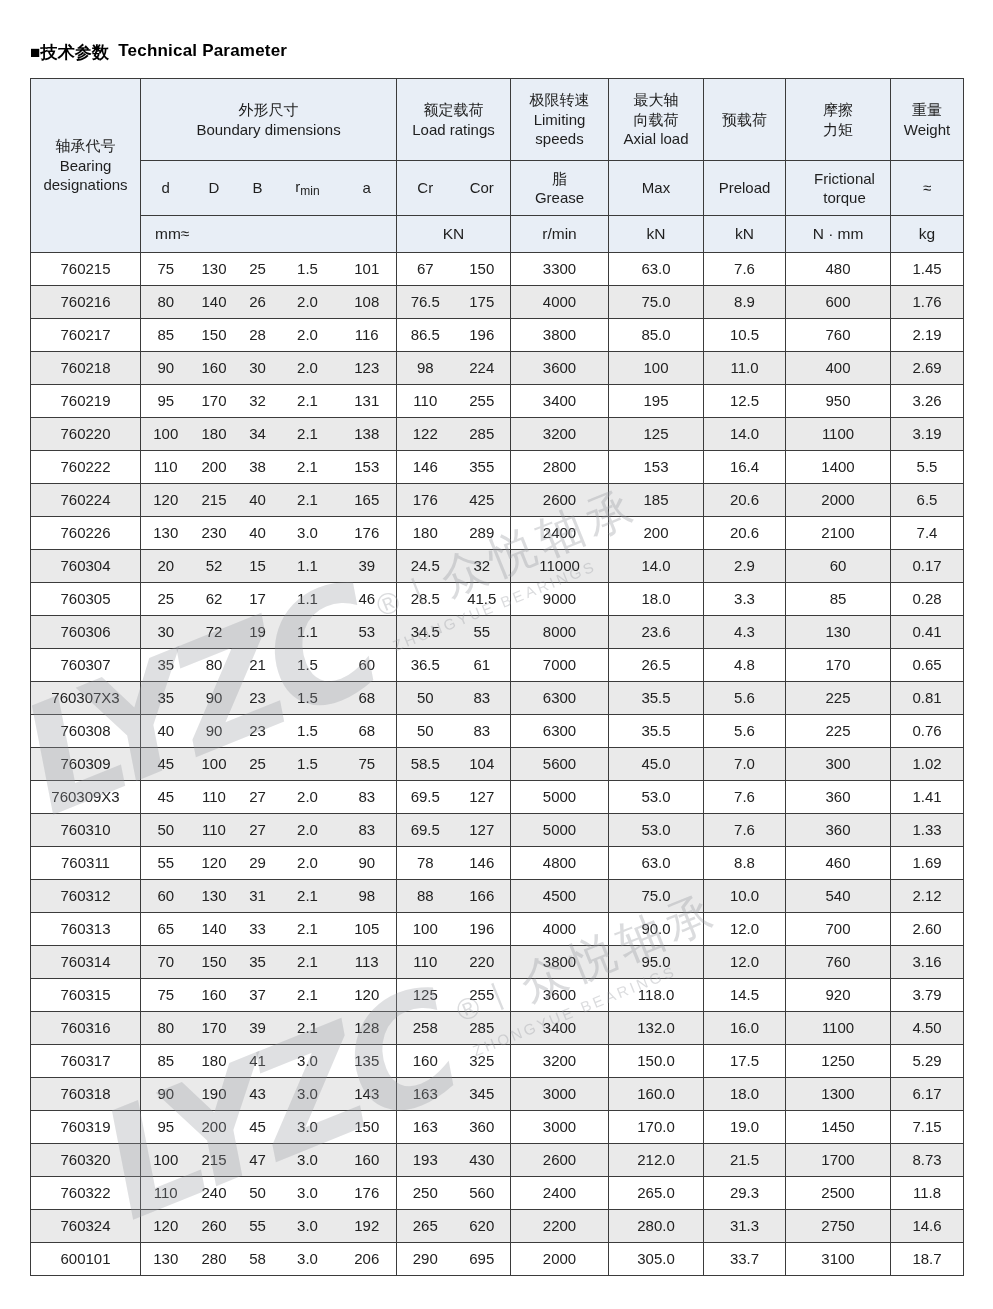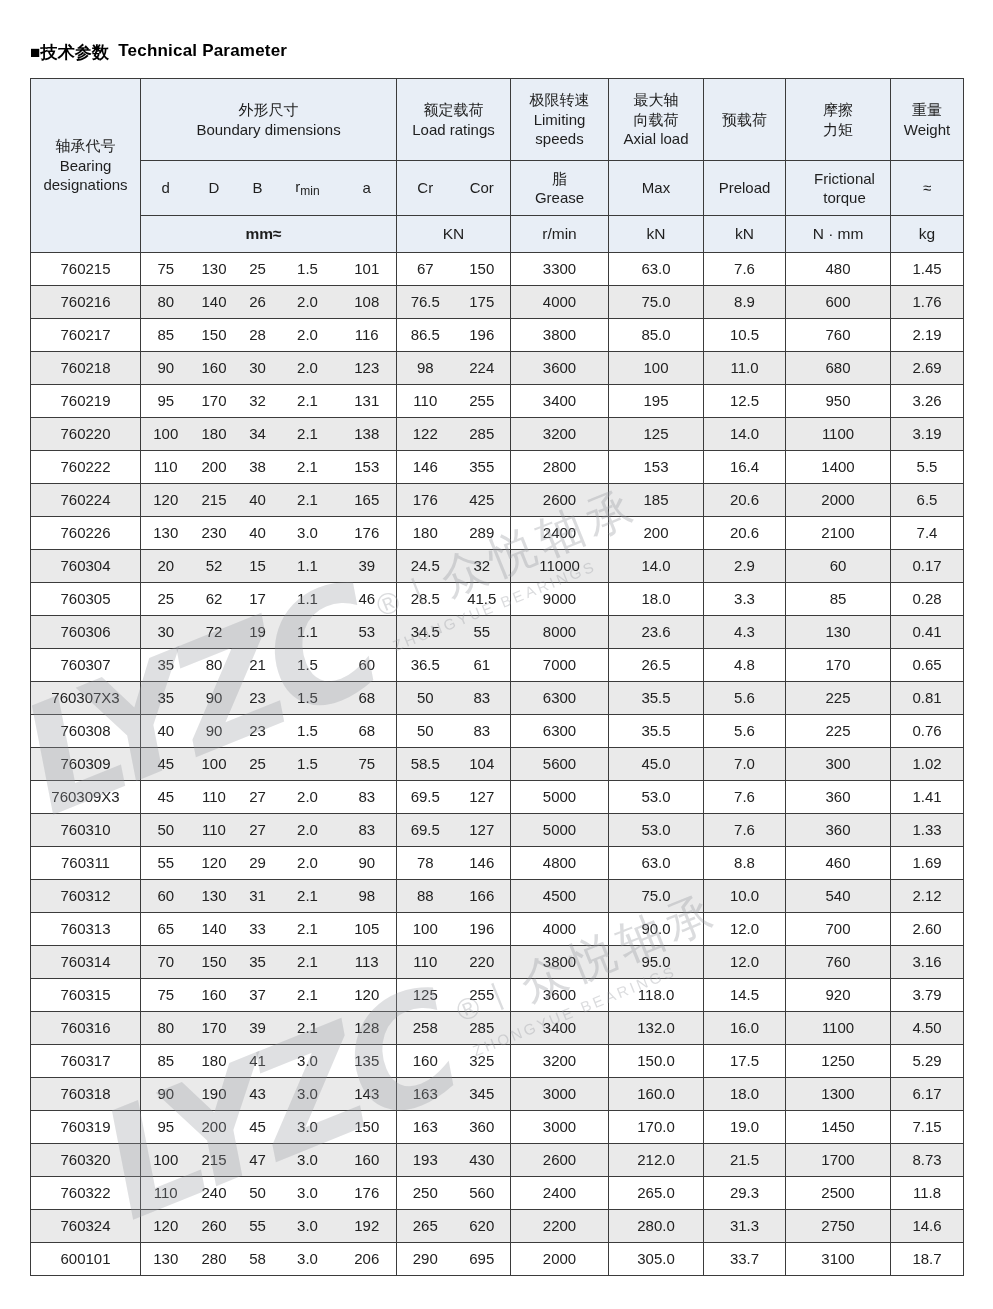--- a/index.html
+++ b/index.html
@@ -19,21 +19,21 @@
   .h1 th { height:82px; }
   .h2 th { height:55px; }
   .h3 th { height:37px; font-size:15.5px; }
   .tp tbody td { height:33px; background:#ffffff; font-size:15px; color:#222; }
   .tp tbody tr.alt td { background:#eaeaea; }
 
   
   .nr { border-right:none !important; }
   .nl { border-left:none !important; }
 
-  .unitflex { display:flex; justify-content:center; align-items:center; padding:0 24px 0 14px;font-weight:bold; }
+  .unitflex { display:flex; justify-content:flex-start; align-items:center; padding:0 24px 0 14px; }
   .tl { text-align:center; padding-left:13px; }
   sub.rsub { font-size:12px; vertical-align:-3px; letter-spacing:0; }
 
   
   .stamp { position:absolute; display:flex; align-items:center; gap:22px;
            transform:rotate(-22deg); transform-origin:left bottom;
            pointer-events:none; z-index:6; }
   .stamp .big { font-size:150px; font-weight:bold; font-style:italic; line-height:0.85;
                 letter-spacing:-10px; color:rgba(150,153,158,0.30);
                 font-family:"DejaVu Sans", sans-serif; }
@@ -191,21 +191,21 @@
       <td class="nr">90</td>
       <td class="nl nr">160</td>
       <td class="nl nr">30</td>
       <td class="nl nr">2.0</td>
       <td class="nl">123</td>
       <td class="nr">98</td>
       <td class="nl">224</td>
       <td>3600</td>
       <td>100</td>
       <td>11.0</td>
-      <td>680</td>
+      <td>400</td>
       <td>2.69</td>
     </tr>
         <tr>
       <td>760219</td>
       <td class="nr">95</td>
       <td class="nl nr">170</td>
       <td class="nl nr">32</td>
       <td class="nl nr">2.1</td>
       <td class="nl">131</td>
       <td class="nr">110</td>

